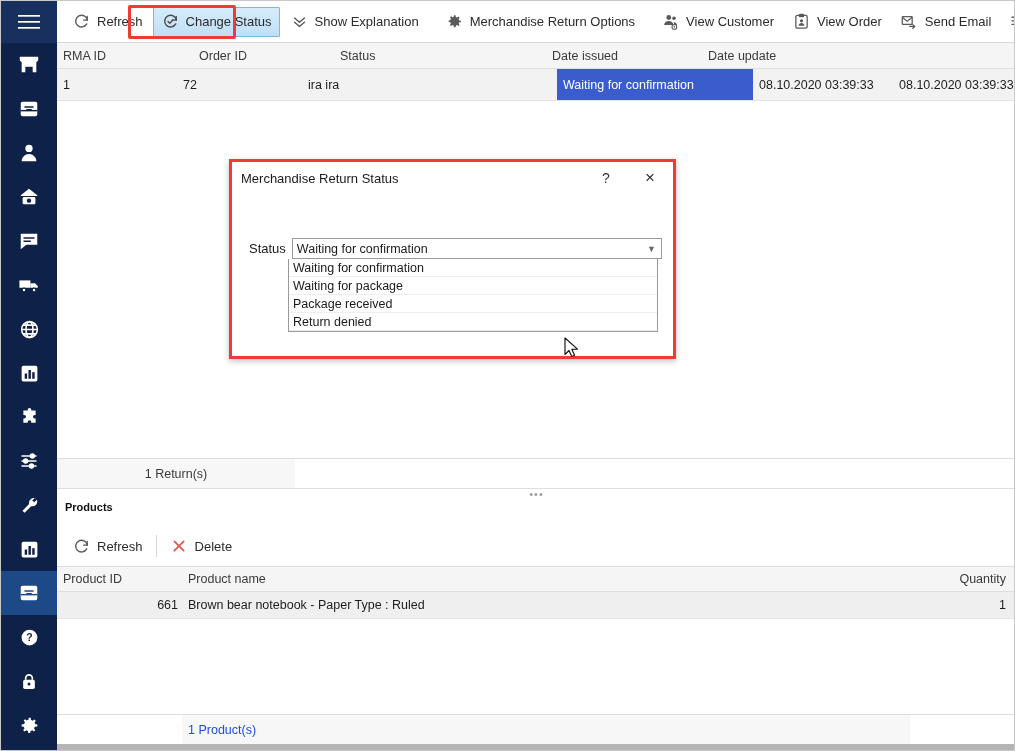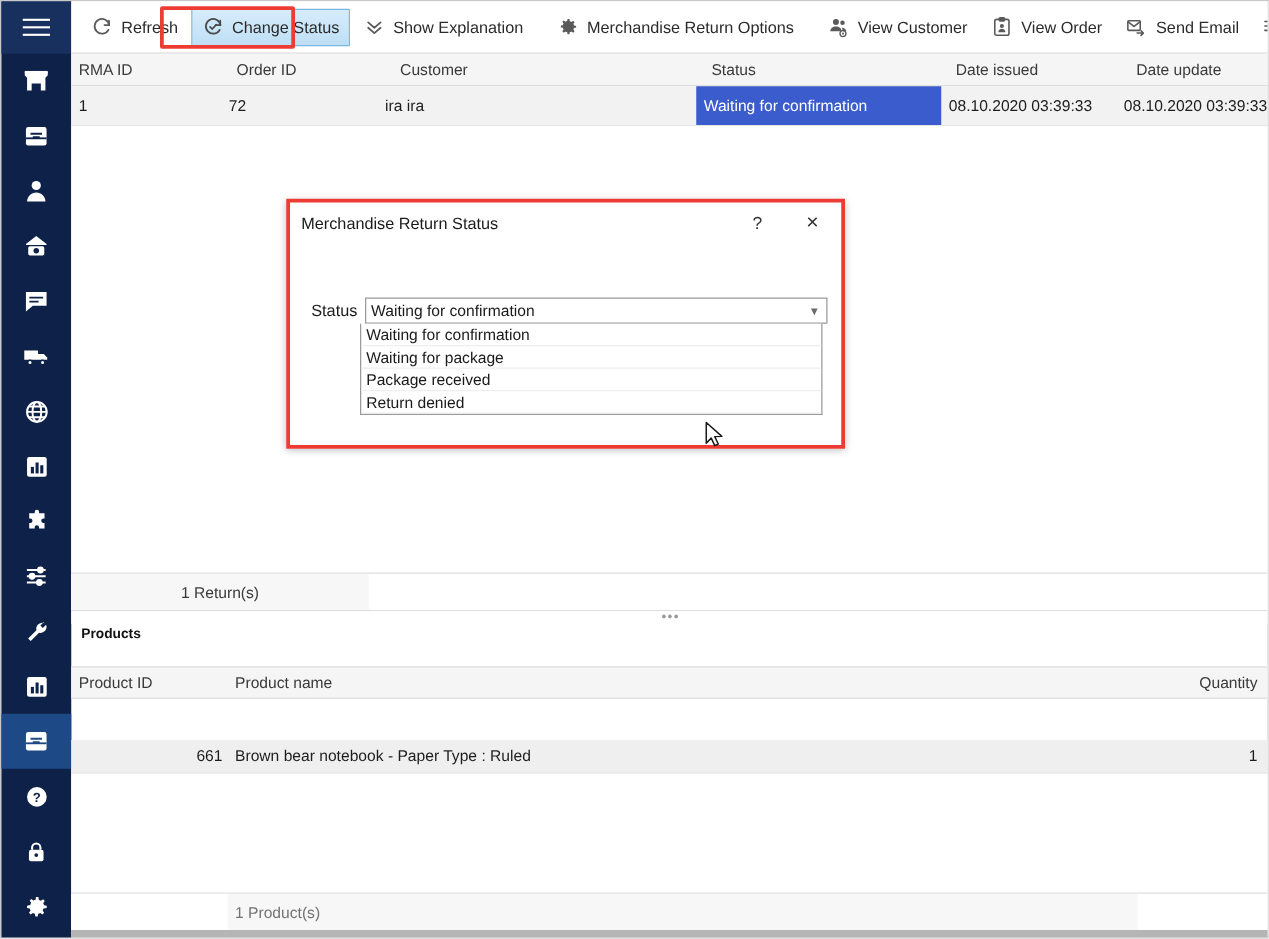--- a/index.html
+++ b/index.html
@@ -199,21 +199,21 @@
   #products-toolbar {
     position: absolute;
     left: 56px; top: 530px;
     width: 959px; height: 30px;
     display: flex;
     align-items: center;
     padding-left: 6px;
   }
   #products-header {
     position: absolute;
-    left: 56px; top: 532px;
+    left: 56px; top: 565px;
     width: 959px; height: 26px;
     background: #f5f5f5;
     border-top: 1px solid #dedede;
     border-bottom: 1px solid #dedede;
     display: flex;
     align-items: center;
     font-size: 12.5px;
     color: #3a3a3a;
   }
   #products-row {
@@ -238,21 +238,21 @@
     background: #ffffff;
   }
   #products-footer {
     position: absolute;
     left: 56px; top: 713px;
     width: 959px; height: 30px;
     border-top: 1px solid #dedede;
     display: flex;
     align-items: center;
     font-size: 12.5px;
-    color: #737373;
+    color: #1d4ed8;
     background: #ffffff;
   }
   #products-footer .pf-blank { width: 125px; height: 100%; background:#ffffff; }
   #products-footer .pf-count {
     width: 728px; height: 100%;
     background: #f7f7f7;
     display: flex; align-items: center;
     padding-left: 6px;
   }
   #bottom-strip {
@@ -624,21 +624,20 @@
       </span>
 
     </div>
   </div>
 
   <div id="ann-change-status"></div>
 
   <div id="returns-header">
     <div class="cell c-rma">RMA ID</div>
     <div class="cell c-order">Order ID</div>
-    <div class="cell c-cust">Customer</div>
     <div class="cell c-stat">Status</div>
     <div class="cell c-date1">Date issued</div>
     <div class="cell c-date2">Date update</div>
   </div>
 
   <div id="returns-row">
     <div class="cell c-rma">1</div>
     <div class="cell c-order">72</div>
     <div class="cell c-cust">ira ira</div>
     <div class="cell c-stat">Waiting for confirmation</div>

